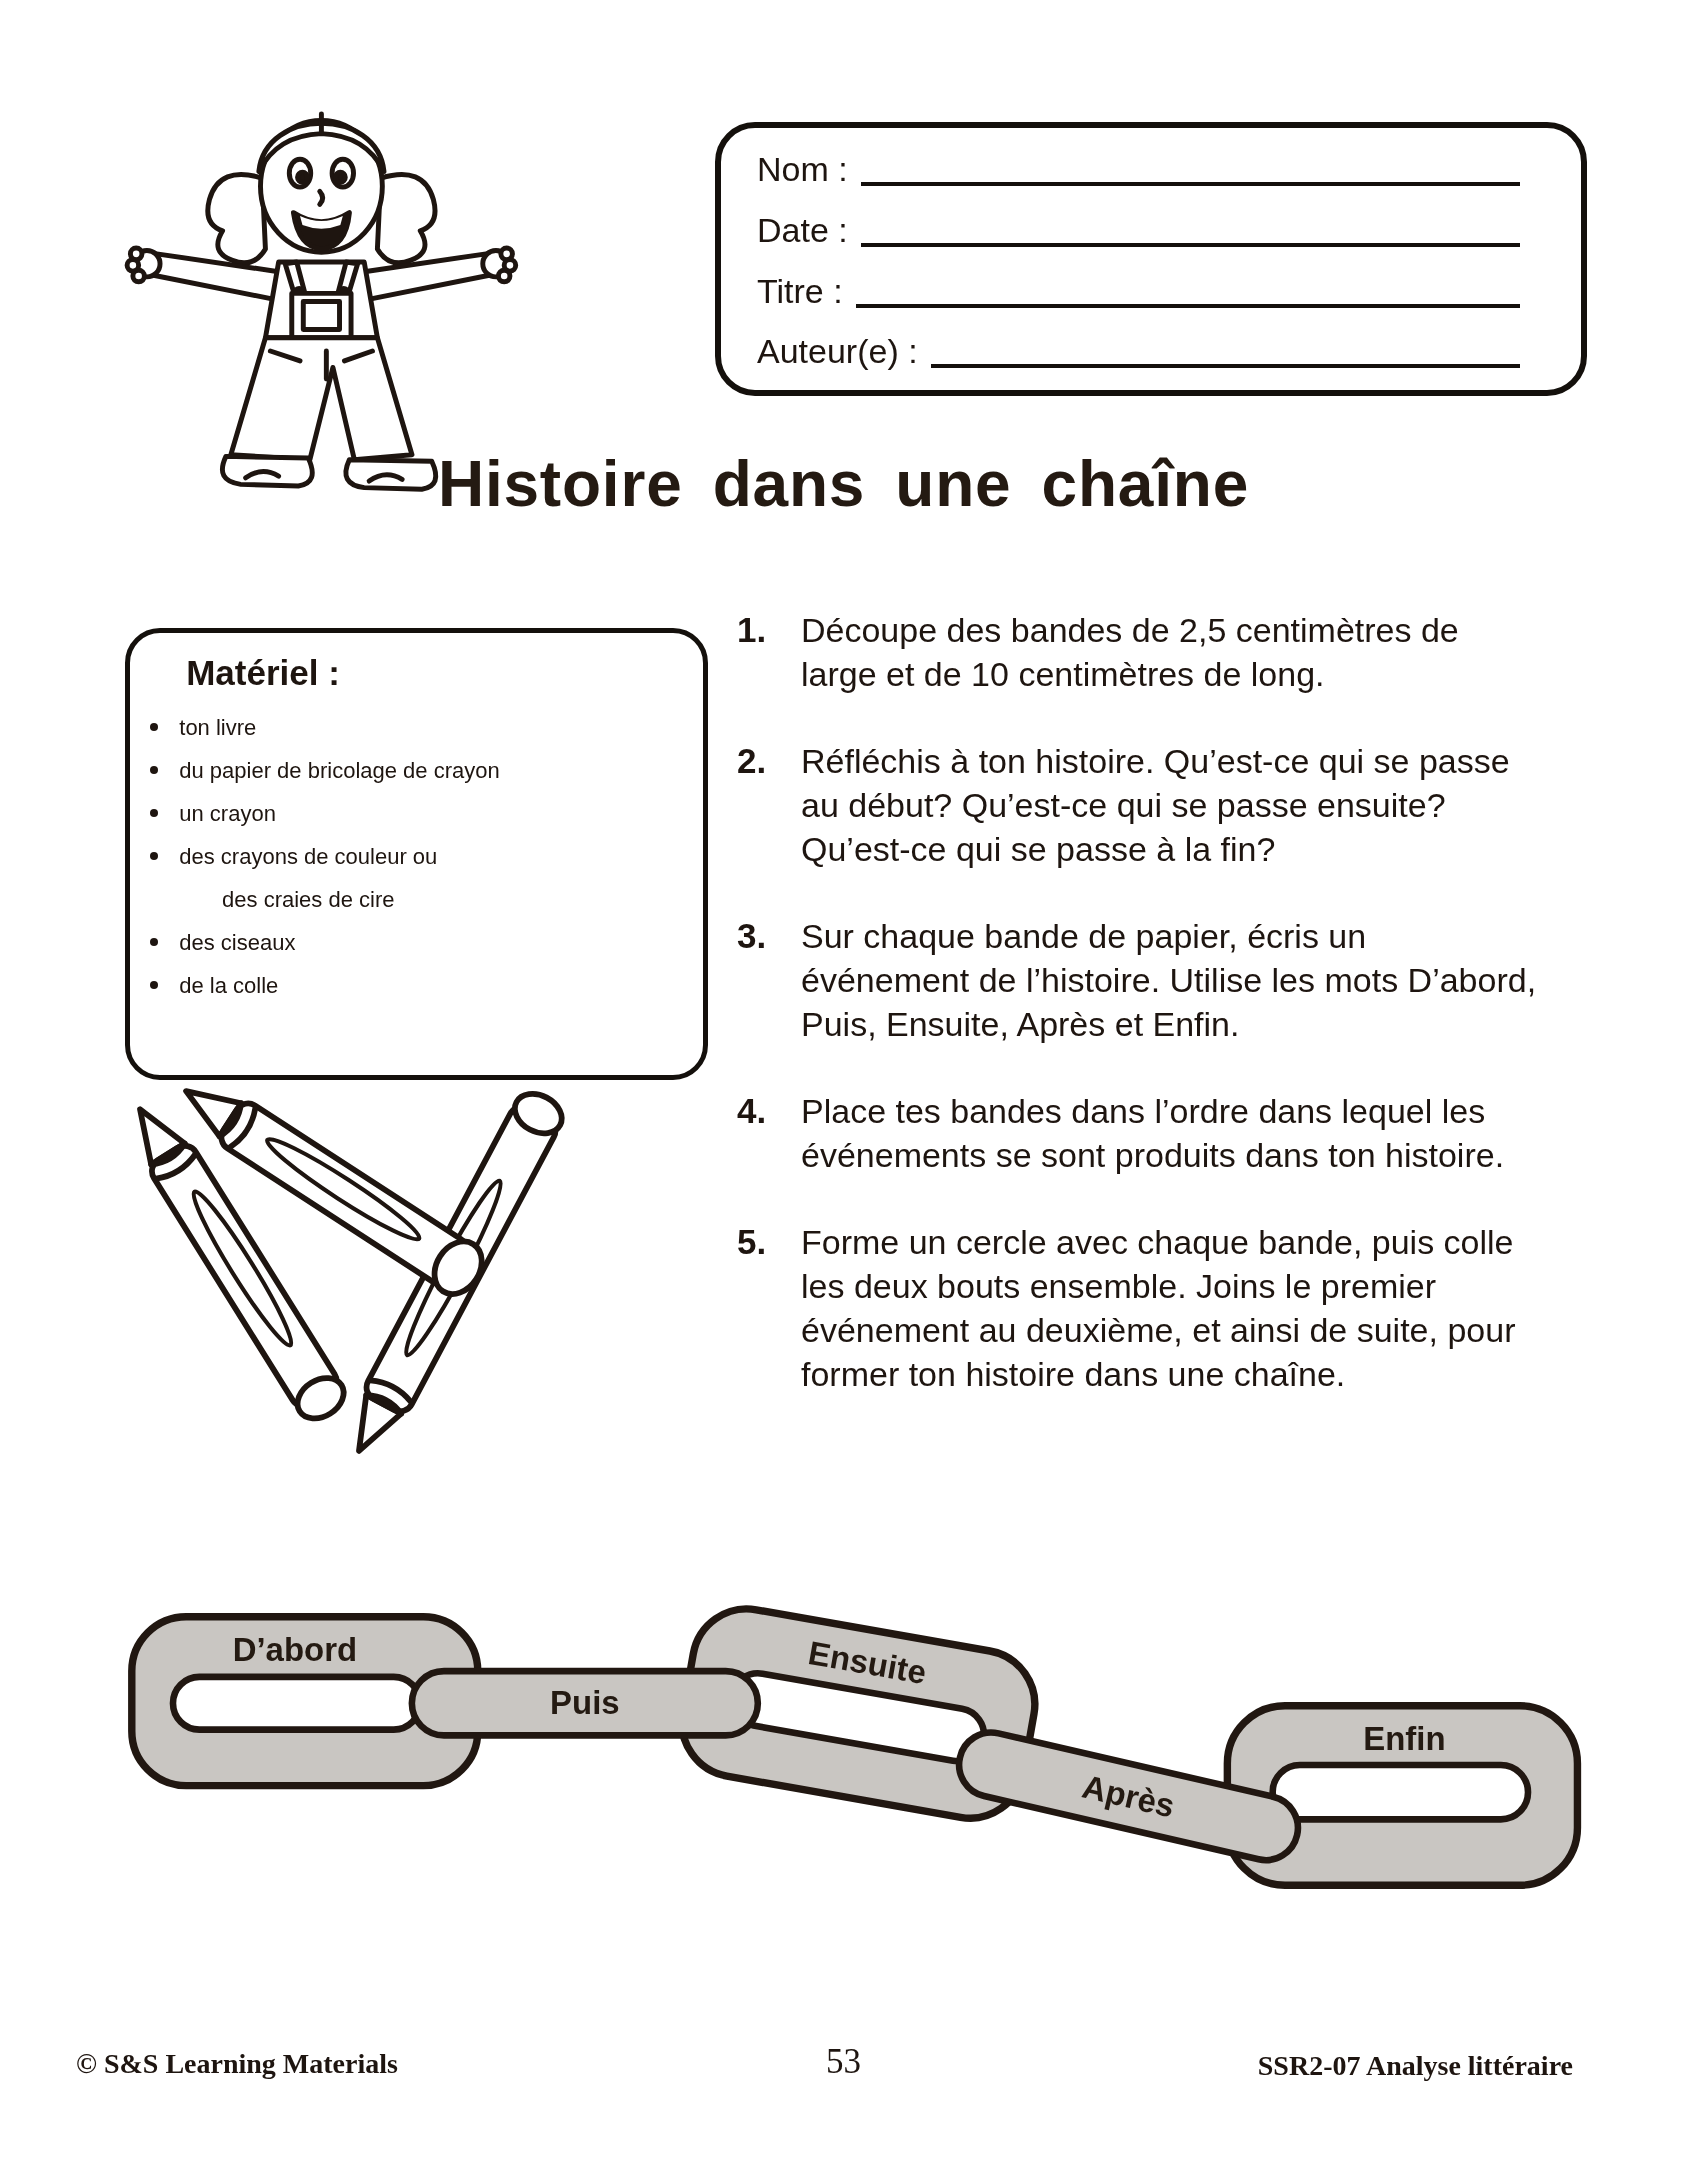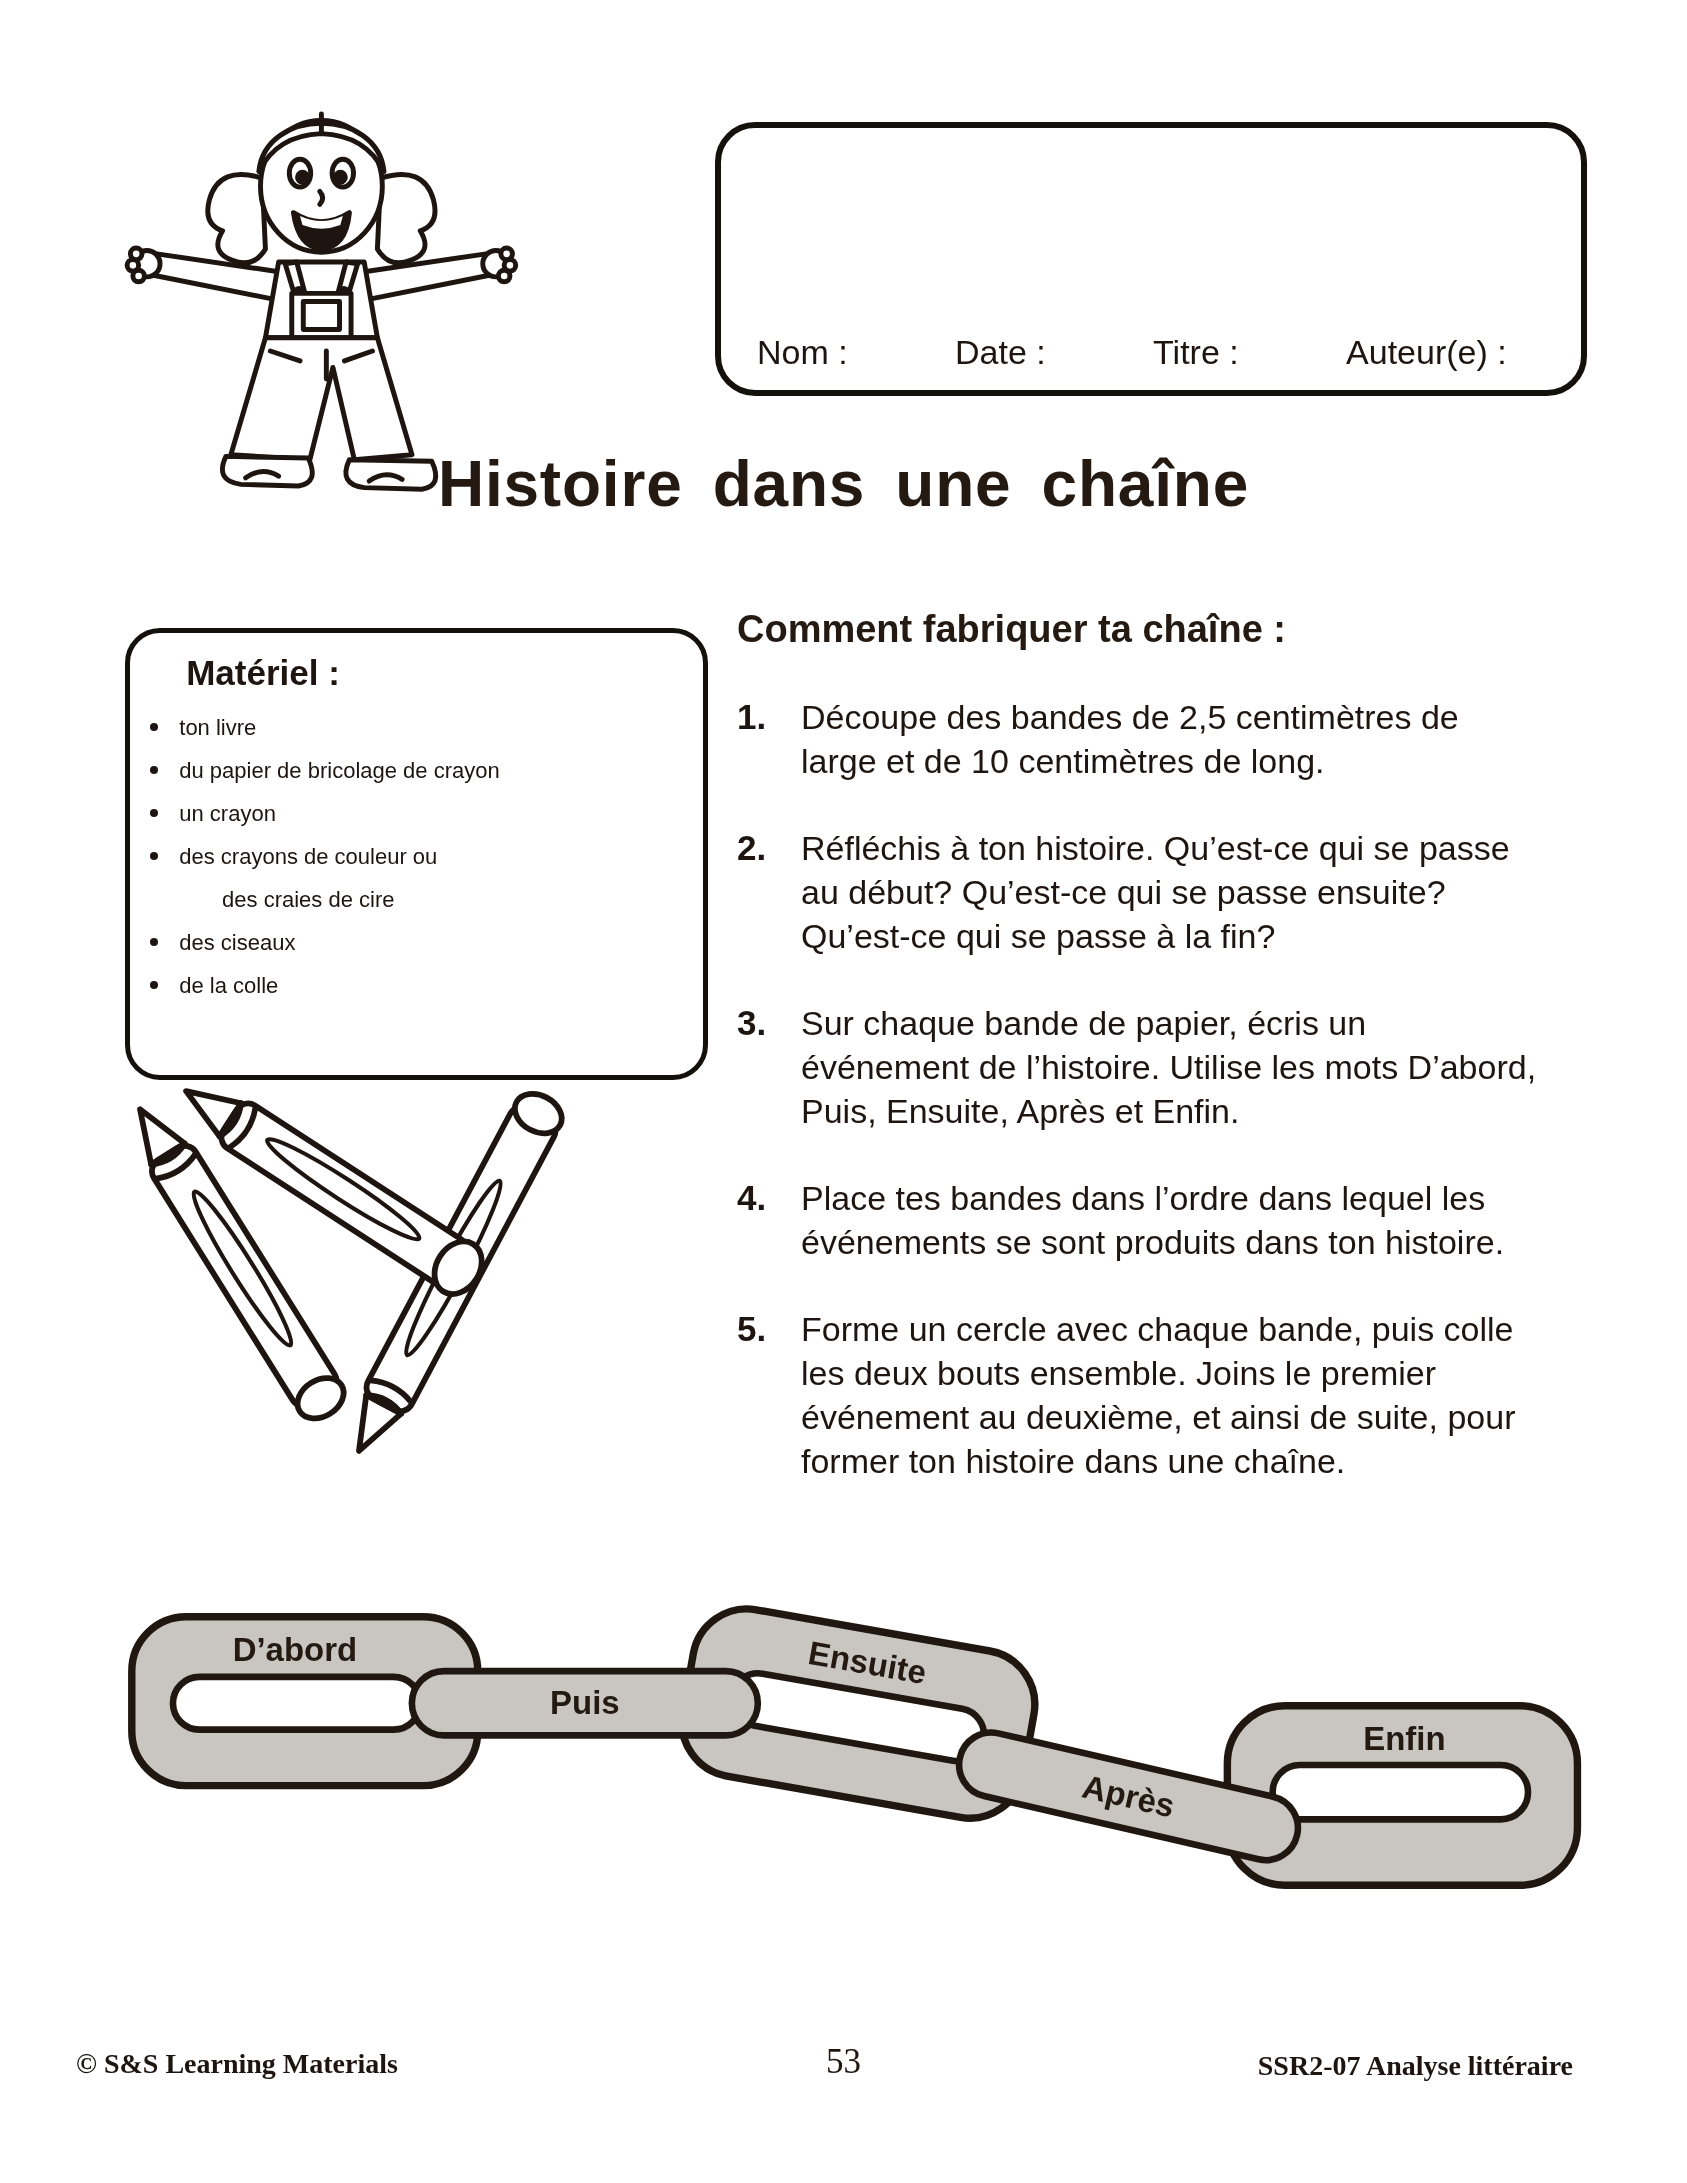--- a/index.html
+++ b/index.html
@@ -4,21 +4,21 @@
 <style>
   html,body{margin:0;padding:0;background:#9a9a9a;}
   .page{
     position:relative;width:1687px;height:2183px;background:#ffffff;
     font-family:"Liberation Sans", sans-serif;color:#1e1510;overflow:hidden;
   }
   
   .form-box{
     position:absolute;left:715px;top:122px;width:872px;height:274px;
     border:6.6px solid #14100c;border-radius:40px;box-sizing:border-box;
-    padding:20px 58px 16.5px 36px;display:flex;flex-direction:row;justify-content:space-between;
+    padding:20px 58px 16.5px 36px;display:flex;flex-direction:column;justify-content:space-between;
   }
   .form-row{display:flex;align-items:flex-end;}
   .form-label{font-size:34px;line-height:43px;white-space:nowrap;}
   .form-blank{flex:1;border-bottom:4.1px solid #14100c;height:33px;margin:0 3.3px 5px 13px;}
   
   .page-title{
     position:absolute;left:0;top:447px;width:100%;text-align:center;
     font-size:64px;font-weight:bold;letter-spacing:0.8px;word-spacing:11.5px;color:#241a12;
   }
   
@@ -156,21 +156,20 @@
       <span class="bullet"></span>
       <span class="txt">des ciseaux</span>
     </div>
     <div class="mat-item">
       <span class="bullet"></span>
       <span class="txt">de la colle</span>
     </div>
   </div>
 
   <div class="instructions">
-    <div class="instr-heading">Comment fabriquer ta chaîne :</div>
 
     <div class="step">
       <span class="step-num">1.</span>
       <div class="step-text"><span>Découpe des bandes de 2,5 centimètres de large et de 10 centimètres de long.</span></div>
     </div>
 
     <div class="step">
       <span class="step-num">2.</span>
       <div class="step-text"><span>Réfléchis à ton histoire. Qu’est-ce qui se passe au début? Qu’est-ce qui se passe ensuite? Qu’est-ce qui se passe à la fin?</span></div>
     </div>

